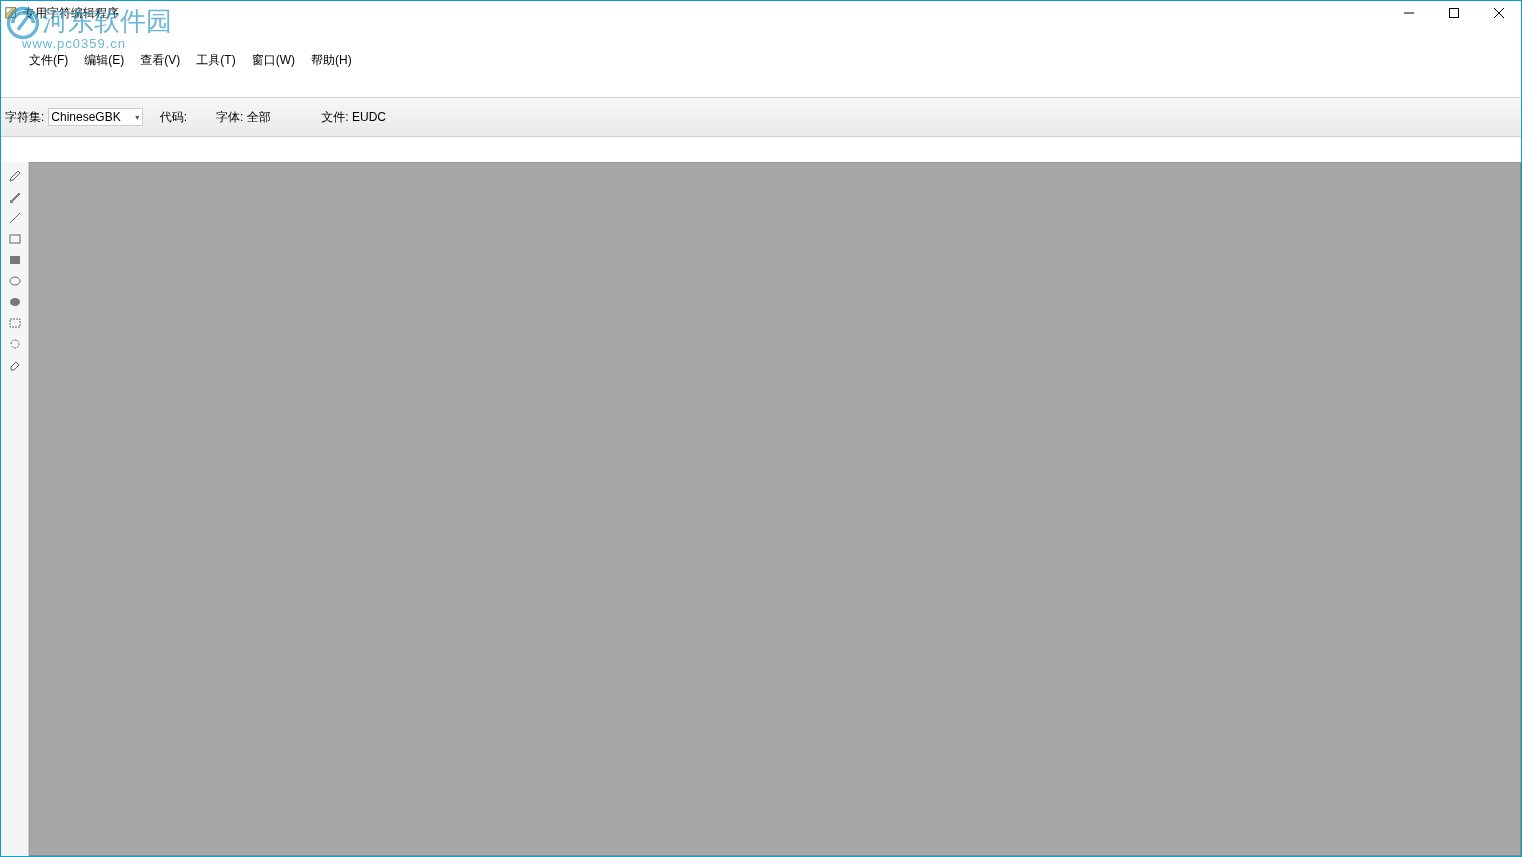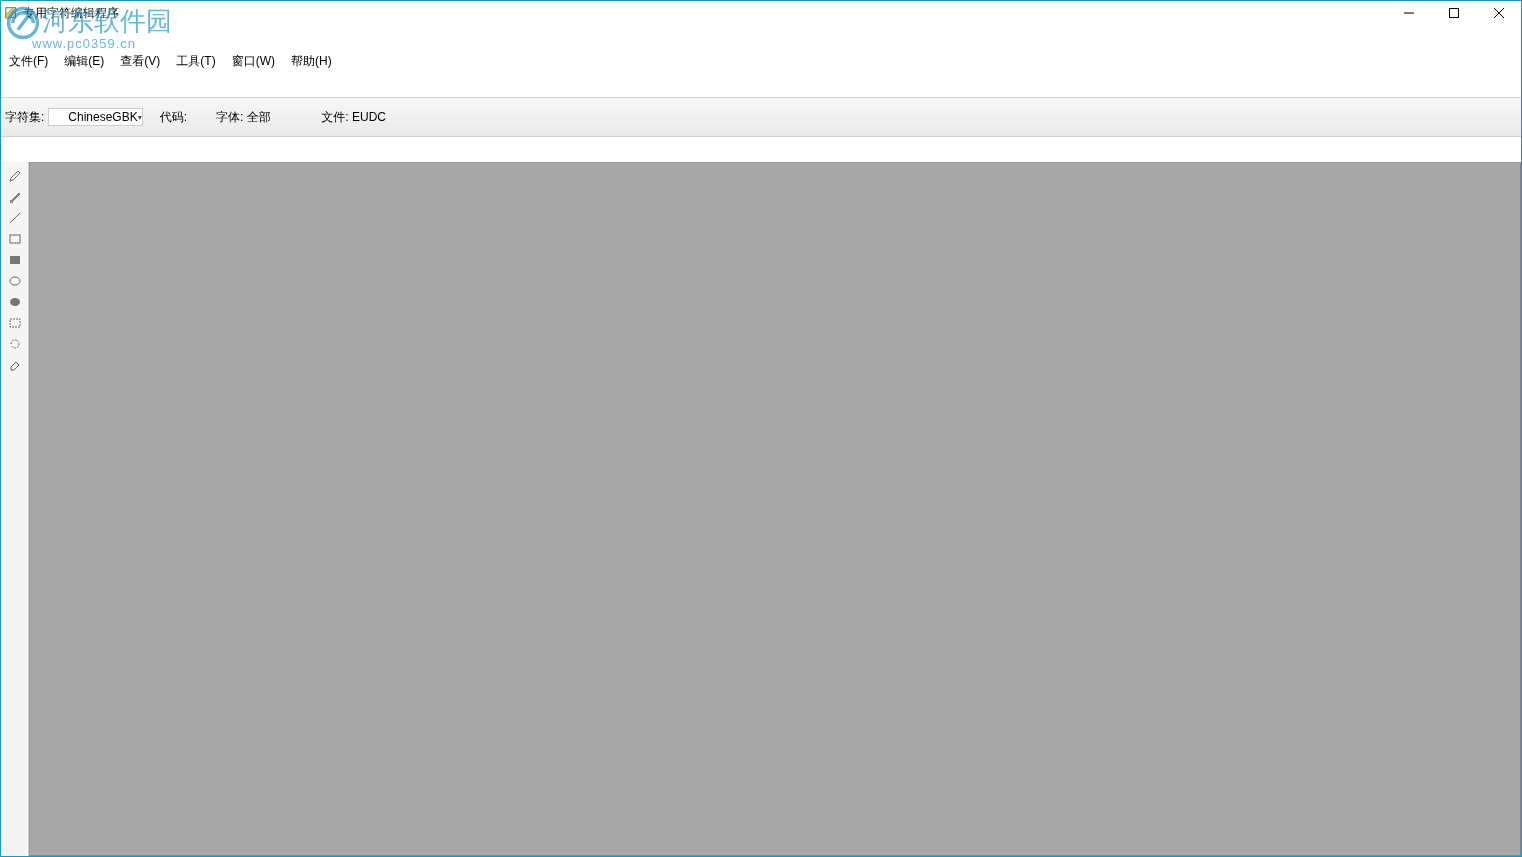--- a/index.html
+++ b/index.html
@@ -8,40 +8,40 @@
     .window { width: 100%; height: 100%; border: 1px solid #0a9dd0; display: flex; flex-direction: column; gap: 25px; }
     
     .titlebar { height: 24px; background: #fff; display: flex; align-items: center; padding-left: 4px; position: relative; }
     .titlebar-icon { width: 14px; height: 14px; margin-right: 4px; display: flex; align-items: center; justify-content: center; }
     .titlebar-icon svg { width: 14px; height: 14px; }
     .titlebar-text { font-size: 12px; color: #000; }
     .titlebar-controls { position: absolute; right: 0; top: 0; display: flex; height: 24px; }
     .tb-btn { width: 45px; height: 24px; display: flex; align-items: center; justify-content: center; cursor: default; }
     .tb-btn svg { width: 10px; height: 10px; }
     
-    .menubar { height: 22px; background: #fff; display: flex; align-items: center; padding-left: 0; font-size: 12px; }
+    .menubar { height: 22px; background: #fff; display: flex; align-items: flex-start; padding-left: 20px; font-size: 12px; }
     .menu-item { padding: 2px 8px; cursor: default; }
     
     .infobar { height: 40px; background: linear-gradient(#f7f7f7, #eaeaea); border-top: 1px solid #d0d0d0; border-bottom: 1px solid #d0d0d0; display: flex; align-items: center; font-size: 12px; padding-left: 4px; }
     .info-label { margin-right: 4px; }
-    .charset-select { width: 95px; height: 18px; font-size: 12px; background: #fff; border: 1px solid #ccc; padding-left: 19px; margin-right: 10px; display: flex; align-items: center; justify-content: space-between; }
+    .charset-select { width: 95px; height: 18px; font-size: 12px; background: #fff; border: 1px solid #ccc; padding-left: 2px; margin-right: 10px; display: flex; align-items: center; justify-content: space-between; }
     .charset-select .dd { font-size: 8px; color: #555; margin-right: 3px; }
     .info-field { margin-right: 20px; min-width: 60px; text-align: center; }
     .info-field.code { min-width: 40px; }
     .info-font { margin-right: 48px; }
     
     .workspace { flex: 1; display: flex; min-height: 0; }
     .toolbox { width: 28px; background: #f5f5f5; border-right: 1px solid #d0d0d0; display: flex; flex-direction: column; align-items: center; padding-top: 4px; }
     .tool { width: 22px; height: 20px; display: flex; align-items: center; justify-content: center; margin-bottom: 1px; cursor: default; }
     .tool svg { width: 14px; height: 14px; }
     .canvas-area { flex: 1; background: #a7a7a7; border: 1px solid #888; border-top: 1px solid #999; border-left: 1px solid #999; }
     
     .watermark { position: absolute; top: 4px; left: 6px; pointer-events: none; opacity: 0.65; }
     .watermark .wm-top { font-size: 26px; font-weight: normal; color: #1a8fc0; text-shadow: 1px 1px 2px rgba(255,255,255,0.8); }
-    .watermark .wm-url { font-size: 13px; color: #1a8fc0; letter-spacing: 1px; margin-top: -4px; margin-left: 26px; }
+    .watermark .wm-url { font-size: 13px; color: #1a8fc0; letter-spacing: 1px; margin-top: -4px; margin-left: 16px; }
     .watermark .wm-logo { display: inline-block; width: 34px; height: 34px; vertical-align: middle; margin-right: 2px; }
   </style>
 </head>
 <body>
 
 <div class="window">
 
   <div class="titlebar">
     <span class="titlebar-icon">
       <svg viewBox="0 0 16 16">

